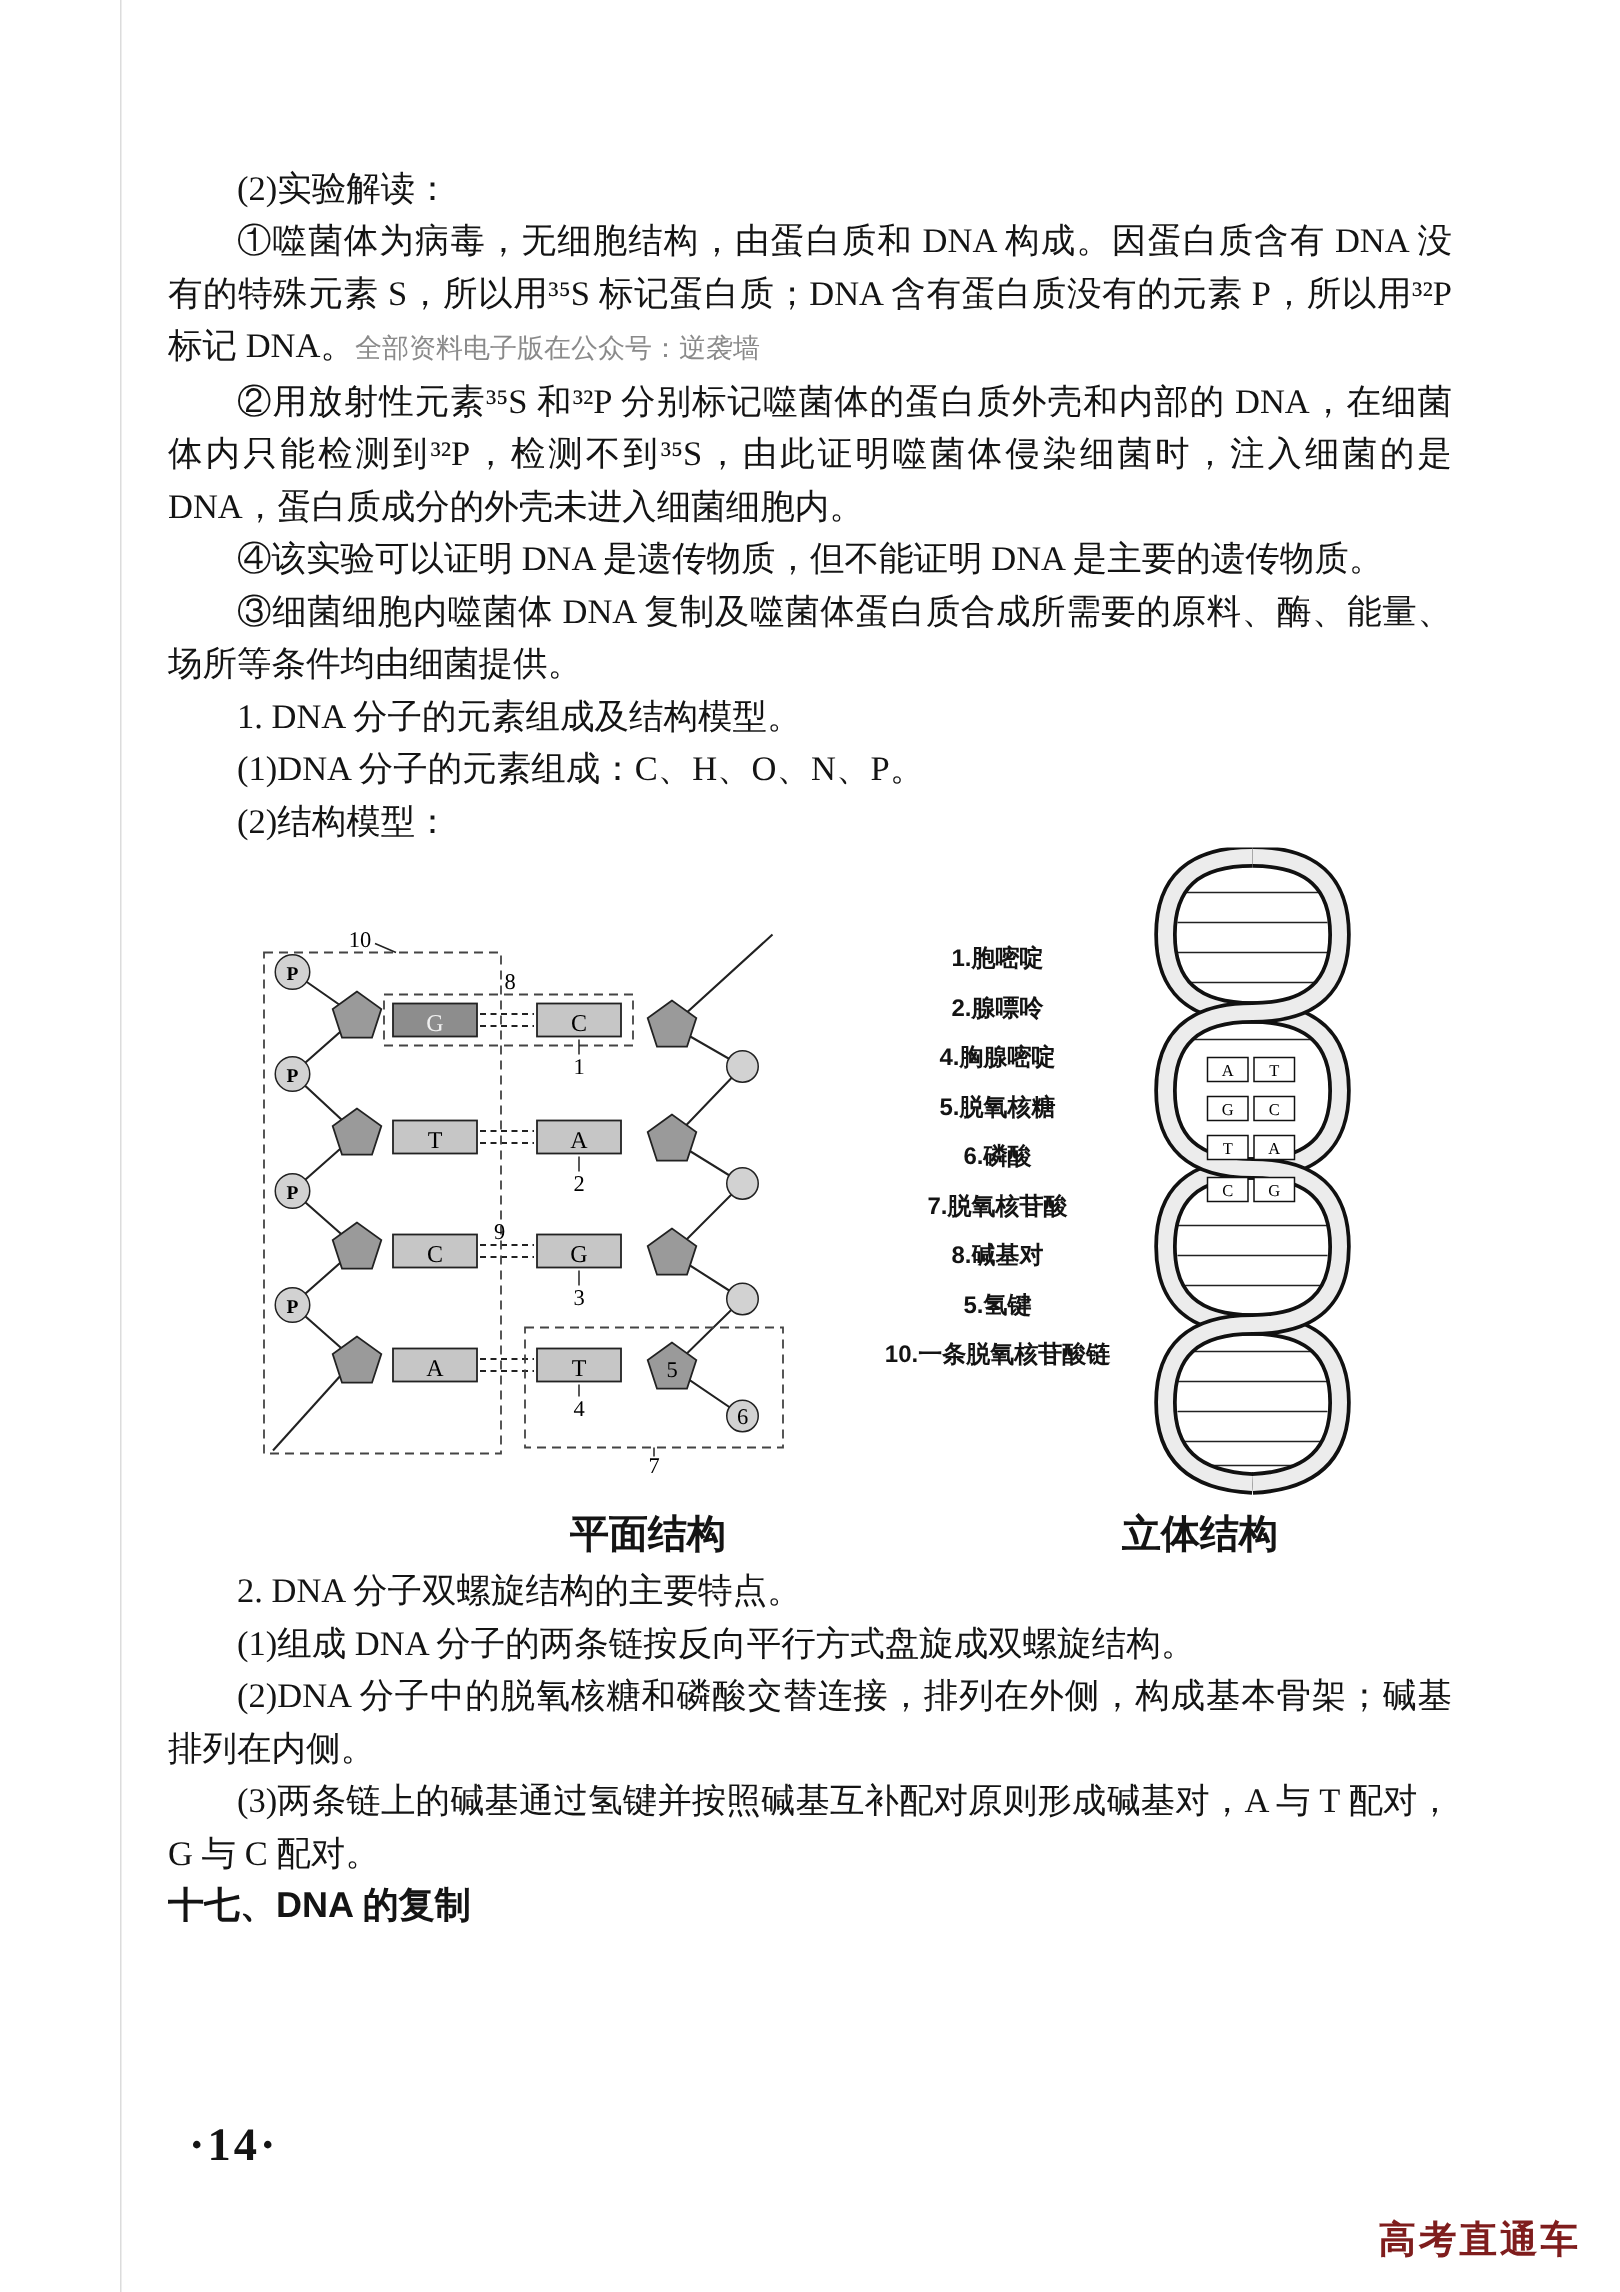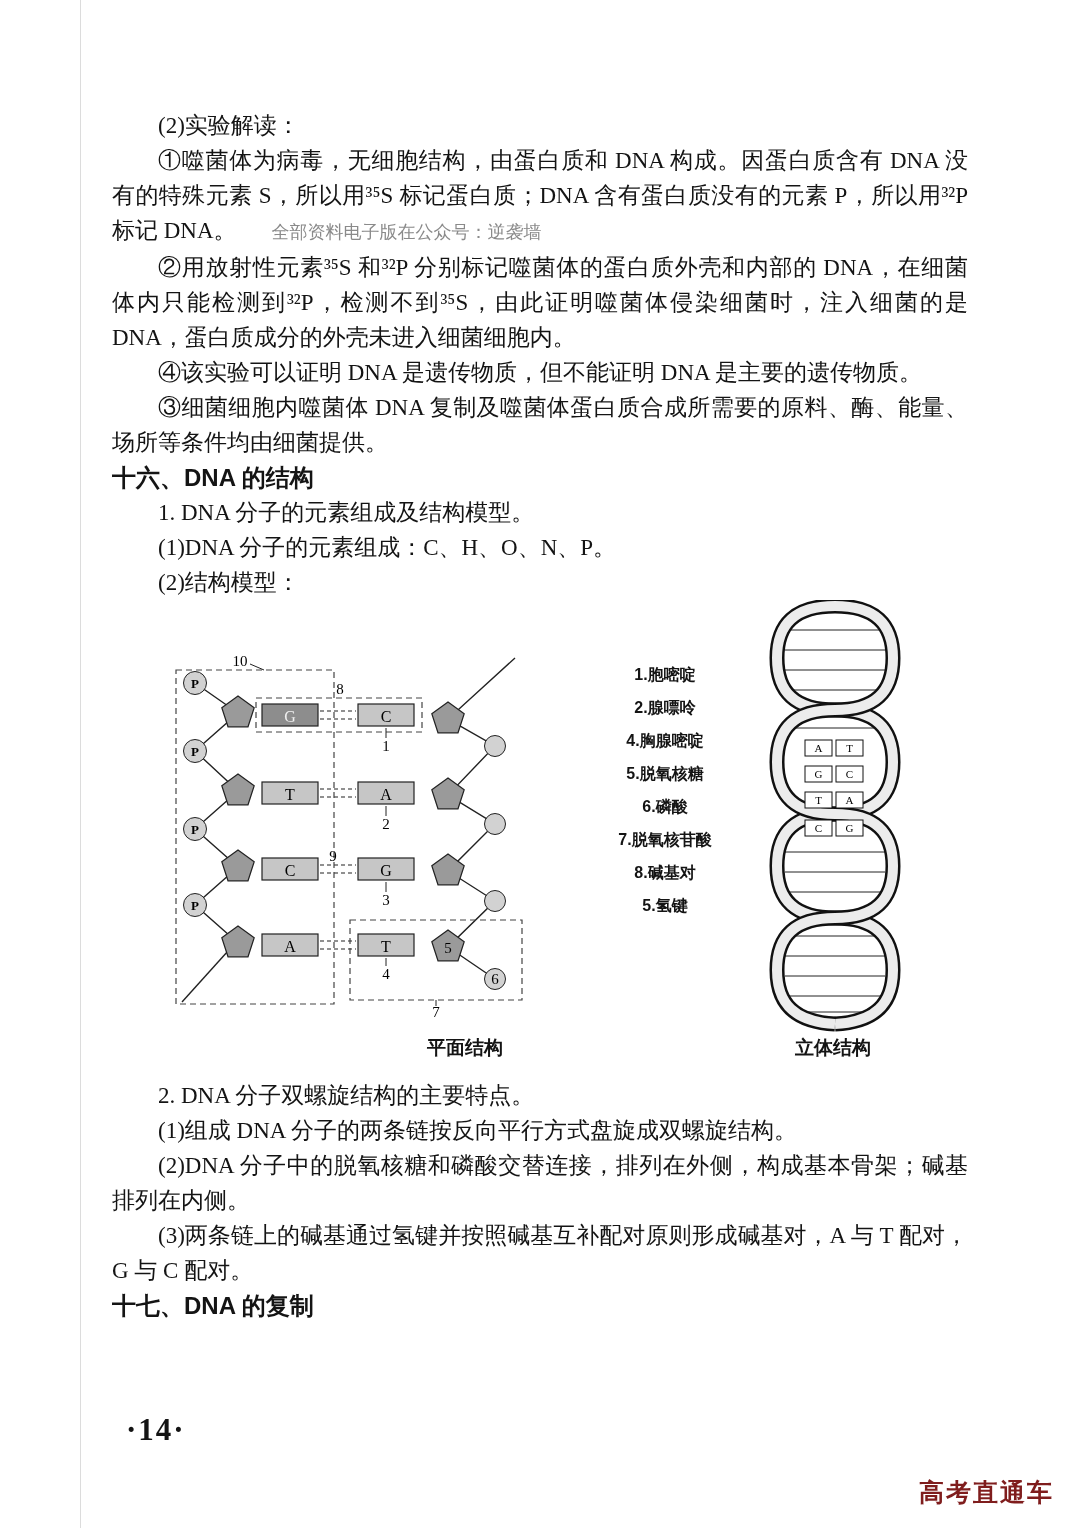--- a/index.html
+++ b/index.html
@@ -10,34 +10,34 @@
   .scan-edge { position:absolute; left:80px; top:0; width:1px; height:1528px; background:#dcdcdc; }
   .content {
     position:absolute; left:112px; top:108px; width:856px;
     font-size:23px; line-height:35px; text-align:justify;
   }
   .content p { margin:0; text-indent:2em; }
   .h-sec {
     font-weight:bold; text-indent:0 !important;
     font-family:"Liberation Sans", sans-serif; font-size:24px;
   }
-  .promo { font-size:18px; color:#8a8a8a; font-family:"Liberation Sans", sans-serif;margin-left:35px; }
+  .promo { font-size:18px; color:#8a8a8a; font-family:"Liberation Sans", sans-serif; }
 
   .figure { position:relative; height:478px; }
   .planar-svg { position:absolute; left:58px; top:52px; }
   .legend {
     position:absolute; left:428px; top:58px; width:250px;
     font-family:"Liberation Sans", sans-serif; font-weight:bold;
     font-size:16px; line-height:33px; text-align:center; text-indent:0;
   }
   .legend div { white-space:nowrap; }
   .helix-svg { position:absolute; left:643px; top:0; }
   .cap {
-    position:absolute; top:430px; font-family:"Liberation Sans", sans-serif;
-    font-weight:bold; font-size:19px; text-align:center; width:170px;
+    position:absolute; top:440px; font-family:"Liberation Sans", sans-serif;
+    font-weight:bold; font-size:26px; width:170px;
   }
   .cap-left { left:268px; }
   .cap-right { left:636px; }
 
   .pagenum {
     position:absolute; left:126px; top:1412px;
     font-weight:bold; font-size:31px; letter-spacing:2px;
   }
   .brand {
     position:absolute; right:26px; top:1476px; color:#7f1d1d;
@@ -55,21 +55,20 @@
 <body>
 
 <div class="scan-edge"></div>
 
 <div class="content">
   <p>(2)实验解读：</p>
   <p><span>①噬菌体为病毒，无细胞结构，由蛋白质和 DNA 构成。因蛋白质含有 DNA 没有的特殊元素 S，所以用³⁵S 标记蛋白质；DNA 含有蛋白质没有的元素 P，所以用³²P 标记 DNA。</span><span class="promo">全部资料电子版在公众号：逆袭墙</span></p>
   <p>②用放射性元素³⁵S 和³²P 分别标记噬菌体的蛋白质外壳和内部的 DNA，在细菌体内只能检测到³²P，检测不到³⁵S，由此证明噬菌体侵染细菌时，注入细菌的是 DNA，蛋白质成分的外壳未进入细菌细胞内。</p>
   <p>④该实验可以证明 DNA 是遗传物质，但不能证明 DNA 是主要的遗传物质。</p>
   <p>③细菌细胞内噬菌体 DNA 复制及噬菌体蛋白质合成所需要的原料、酶、能量、场所等条件均由细菌提供。</p>
-  <p class="h-sec">十六、DNA 的结构</p>
   <p>1. DNA 分子的元素组成及结构模型。</p>
   <p>(1)DNA 分子的元素组成：C、H、O、N、P。</p>
   <p>(2)结构模型：</p>
 
   <div class="figure">
 
     <svg class="planar-svg" width="360" height="368" viewBox="0 0 360 368">
 
       <g stroke="#222" stroke-width="1.4" fill="none">
         <polyline points="25,31 68,61 25,99 68,139 25,177 68,215 25,253 68,291"></polyline>
@@ -175,20 +174,21 @@
 
     <div class="legend">
       <div>1.胞嘧啶</div>
       <div>2.腺嘌呤</div>
       <div>4.胸腺嘧啶</div>
       <div>5.脱氧核糖</div>
       <div>6.磷酸</div>
       <div>7.脱氧核苷酸</div>
       <div>8.碱基对</div>
       <div>5.氢键</div>
+      <div>10.一条脱氧核苷酸链</div>
     </div>
 
     <svg class="helix-svg" width="160" height="432" viewBox="0 0 160 432">
       <g stroke="#222" stroke-width="1">
         <line x1="30" y1="30" x2="130" y2="30"></line>
         <line x1="30" y1="50" x2="130" y2="50"></line>
         <line x1="30" y1="70" x2="130" y2="70"></line>
         <line x1="30" y1="90" x2="130" y2="90"></line>
         <line x1="30" y1="128" x2="130" y2="128"></line>
         <line x1="30" y1="252" x2="130" y2="252"></line>

